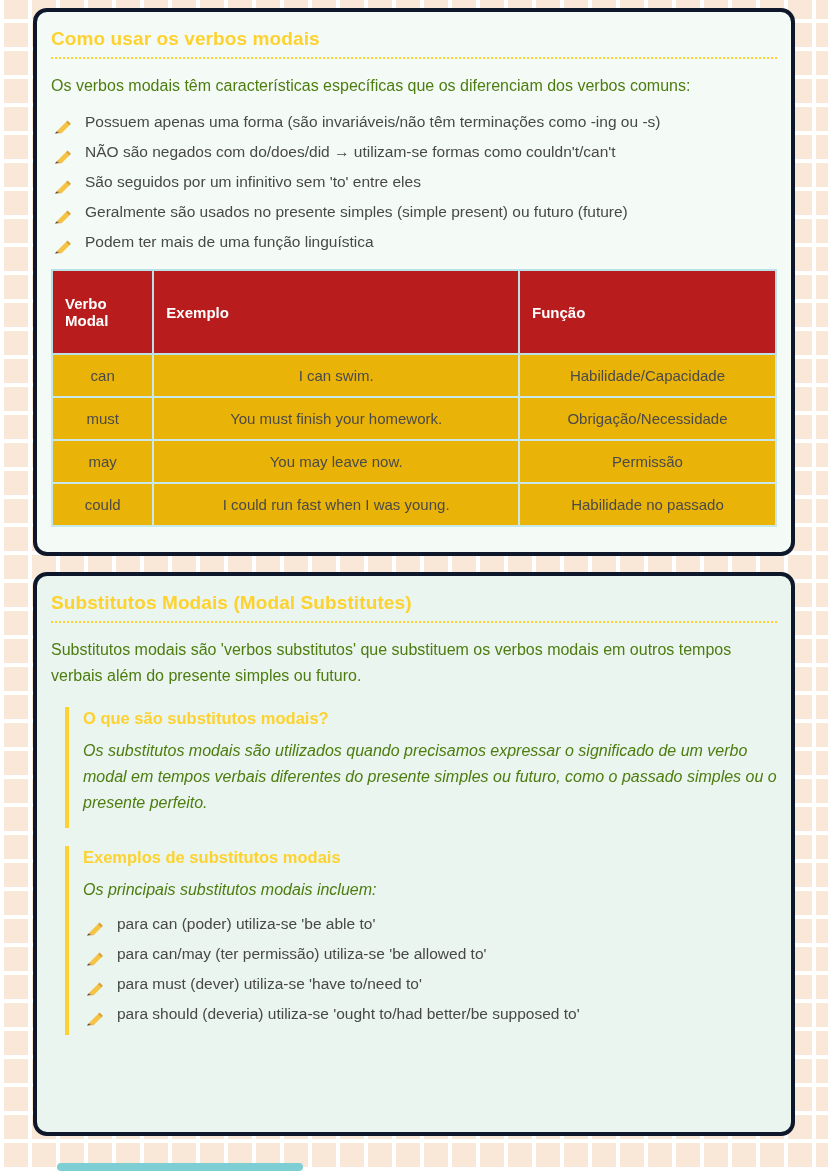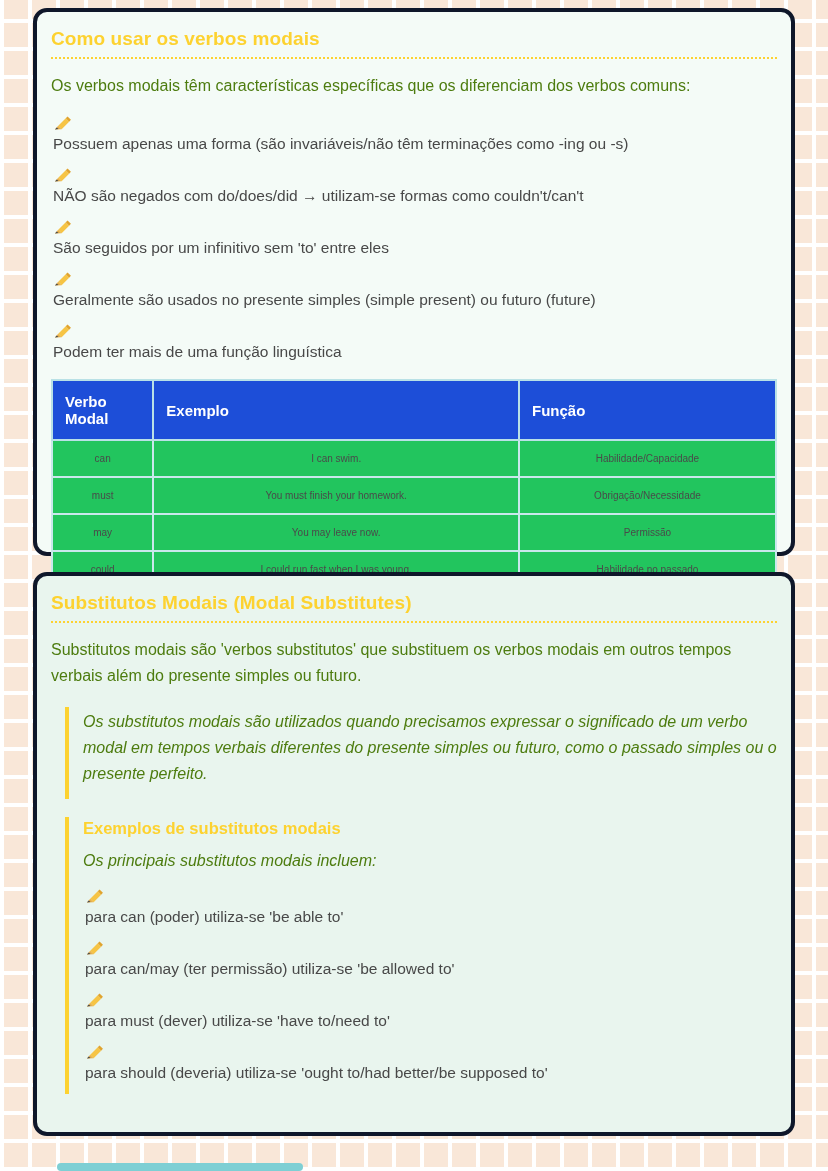--- a/index.html
+++ b/index.html
@@ -37,52 +37,51 @@
   }
   .body-text {
     color: #4d7c0f;
     font-size: 16px;
     line-height: 26px;
   }
   .intro { margin-bottom: 10px; }
   .bullet-list { margin-left: 2px; }
   .bullet {
     display: flex;
-    align-items: flex-start;
+    align-items: flex-end;
     margin: 4px 0;
-    flex-direction: column;
   }
   .pencil {
     width: 18px;
     height: 18px;
     flex: 0 0 18px;
     margin: 4px 14px 0 0;
   }
   .pencil svg { display: block; }
   .bullet-text { color: #484848; font-size: 15.5px; line-height: 26px; }
 
   table.modal-table {
     width: 100%;
     margin-top: 14px;
     border-collapse: collapse;
     border: 2px solid #b9e1e6;
   }
   table.modal-table th {
-    background: #1d4ed8;
+    background: #b91c1c;
     color: #ffffff;
     font-size: 15px;
     font-weight: bold;
     text-align: left;
-    padding: 12px 12px;
+    padding: 24px 12px;
     border: 2px solid #b9e1e6;
   }
   table.modal-table td {
-    background: #22c55e;
+    background: #eab308;
     color: #4a4a4a;
-    font-size: 10px;
+    font-size: 15px;
     text-align: center;
     padding: 12px 8px;
     border: 2px solid #c9e8ec;
   }
   .col-verb { width: 14%; }
   .col-example { width: 50.5%; }
   .col-function { width: 35.5%; margin-left: 16px; }
 
   .sub-block {
     border-left: 4px solid #fdd230;
@@ -203,20 +202,21 @@
       </tr>
     </tbody>
   </table>
 </section>
 
 <section class="card card-2">
   <h2 class="card-title">Substitutos Modais (Modal Substitutes)</h2>
   <p class="body-text intro">Substitutos modais são 'verbos substitutos' que substituem os verbos modais em outros tempos verbais além do presente simples ou futuro.</p>
 
   <div class="sub-block">
+    <h3 class="sub-heading">O que são substitutos modais?</h3>
     <p class="body-text sub-body">Os substitutos modais são utilizados quando precisamos expressar o significado de um verbo modal em tempos verbais diferentes do presente simples ou futuro, como o passado simples ou o presente perfeito.</p>
   </div>
 
   <div class="sub-block">
     <h3 class="sub-heading">Exemplos de substitutos modais</h3>
     <p class="body-text sub-body">Os principais substitutos modais incluem:</p>
     <div class="bullet-list">
       <div class="bullet">
         <span class="pencil">
             <svg viewBox="0 0 24 24" width="18" height="18">

